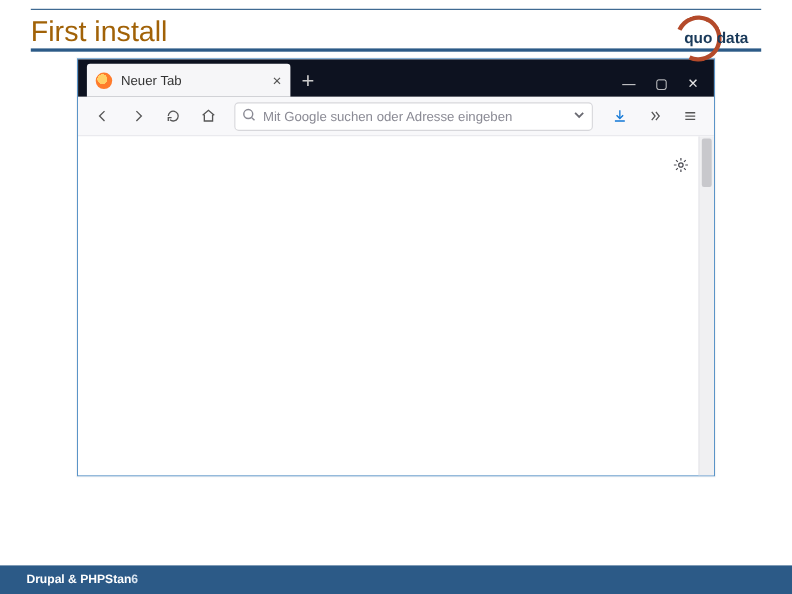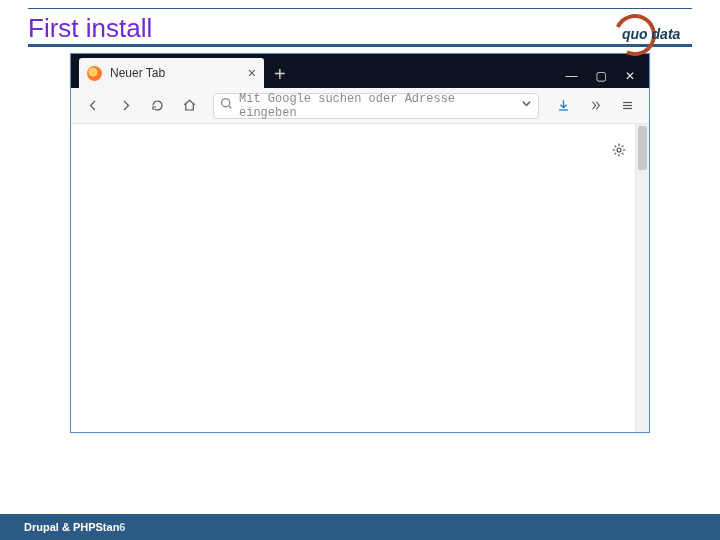--- a/index.html
+++ b/index.html
@@ -21,21 +21,21 @@
       padding: 8px 28px 0 28px;
       position: relative;
     }
     .header .rule-thin {
       border-top: 1px solid #2c5a87;
       margin-bottom: 2px;
     }
     .header h1 {
       font-size: 26px;
       font-weight: 400;
-      color: #6d28d9;
+      color: #a16207;
       margin: 4px 0 0 0;
       font-family: "Segoe UI", Verdana, sans-serif;
     }
     .header .sub {
       font-size: 14px;
       color: #2c5a87;
       margin: 2px 0 6px 0;
     }
     .header .rule-thick {
       border-top: 3px solid #2c5a87;
@@ -55,21 +55,20 @@
       border-radius: 50%;
       border-left-color: transparent;
       transform: rotate(-20deg);
     }
     .logo .txt {
       position: absolute;
       left: 8px; top: 12px;
       font-size: 14px;
       color: #1a3a5a;
       font-weight: 600;
-      font-style: italic;
     }
     .content {
       flex: 1;
       display: flex;
       justify-content: center;
       align-items: flex-start;
       padding-top: 6px;
       border-radius: 24px;
     }
 
@@ -154,21 +153,20 @@
       border: 1px solid #d7d7db;
       border-radius: 4px;
       background: #fff;
       display: flex;
       align-items: center;
       padding: 0 6px;
       gap: 6px;
       font-size: 12px;
       color: #8a8a94;
       margin: 0 6px;
-      font-family: Liberation Mono, monospace;
     }
     .urlbar .search-icon svg { width: 13px; height: 13px; stroke: #8a8a94; fill:none; stroke-width:1.6; }
     .urlbar .ph { flex: 1; }
     .urlbar .chev svg { width:11px; height:11px; stroke:#6a6a72; fill:none; stroke-width:1.8; }
 
     .page {
       flex: 1;
       position: relative;
       background: #fff;
     }

